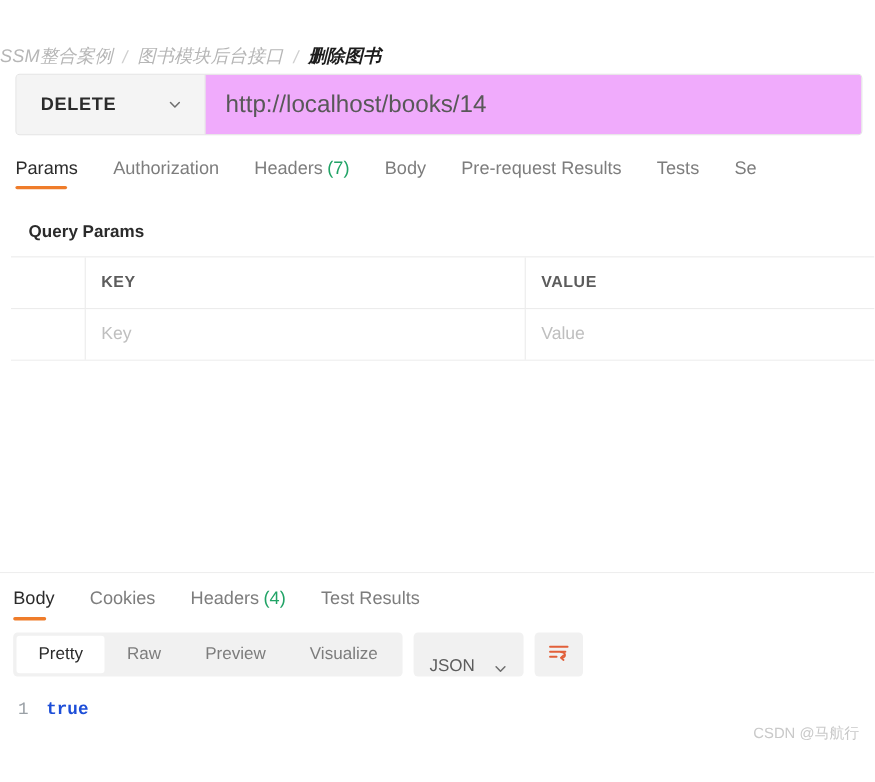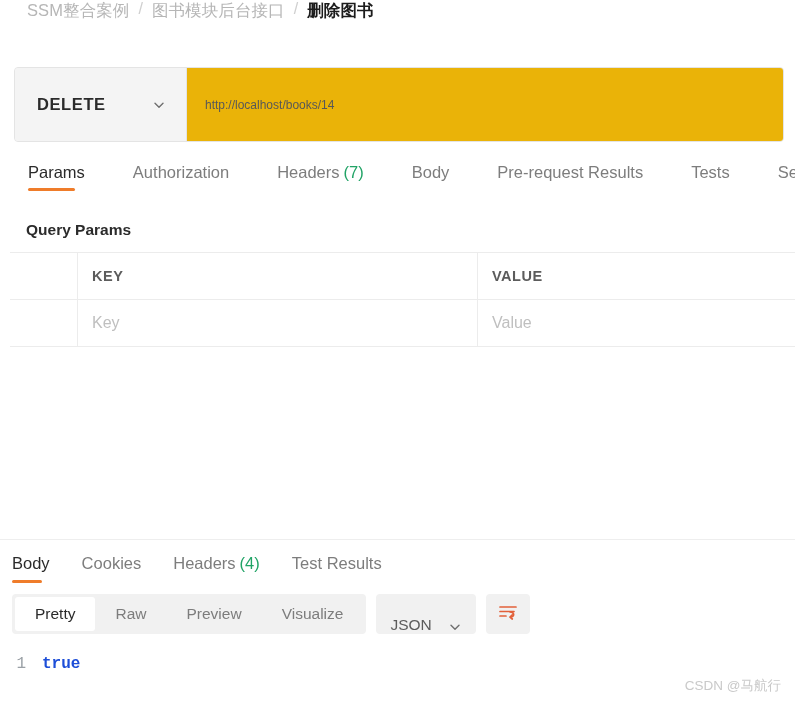--- a/index.html
+++ b/index.html
@@ -22,44 +22,44 @@
     width: 795px;
     height: 711px;
     background: #ffffff;
     overflow: hidden;
   }
 
   
   .breadcrumb-bar {
     height: 62px;
     display: flex;
-    align-items: flex-start;
-    padding-left: 27px;
+    align-items: flex-end;
     background: #ffffff;
+    font-style: italic;
   }
   .crumb {
     font-size: 16.5px;
     color: #b6b6b6;
     letter-spacing: 0.1px;
     white-space: nowrap;
   }
   .crumb.active {
     color: #1c1c1c;
     font-weight: 700;
   }
   .crumb-sep {
     font-size: 16px;
     color: #cfcfcf;
     padding: 0 9px;
   }
 
   
   .url-row {
     margin: 5px 0 0 14px;
-    height: 75px;
+    height: 56px;
     display: flex;
     align-items: stretch;
     width: 770px;
     border: 1px solid #e4e4e4;
     border-radius: 4px;
     background: #f4f4f4;
     overflow: hidden;
   }
   .method-select {
     width: 172px;
@@ -81,36 +81,36 @@
     width: 14px;
     height: 14px;
     flex: none;
   }
   .chev svg { display: block; }
   .url-input {
     flex: 1;
     display: flex;
     align-items: center;
     padding-left: 18px;
-    background: #eab308;
-    font-size: 12px;
+    background: #f0abfc;
+    font-size: 22px;
     color: #585858;
     cursor: text;
     overflow: hidden;
     white-space: nowrap;
   }
 
   
   .req-tabs {
     margin-top: 21px;
     height: 44px;
     display: flex;
     align-items: flex-start;
-    padding-left: 28px;
-    gap: 16px;
+    padding-left: 14px;
+    gap: 0;
     overflow: hidden;
   }
   .tab {
     position: relative;
     font-size: 16.5px;
     color: #7d7d7d;
     padding: 0 22px 13px 0;
     margin-right: 10px;
     white-space: nowrap;
     cursor: pointer;

